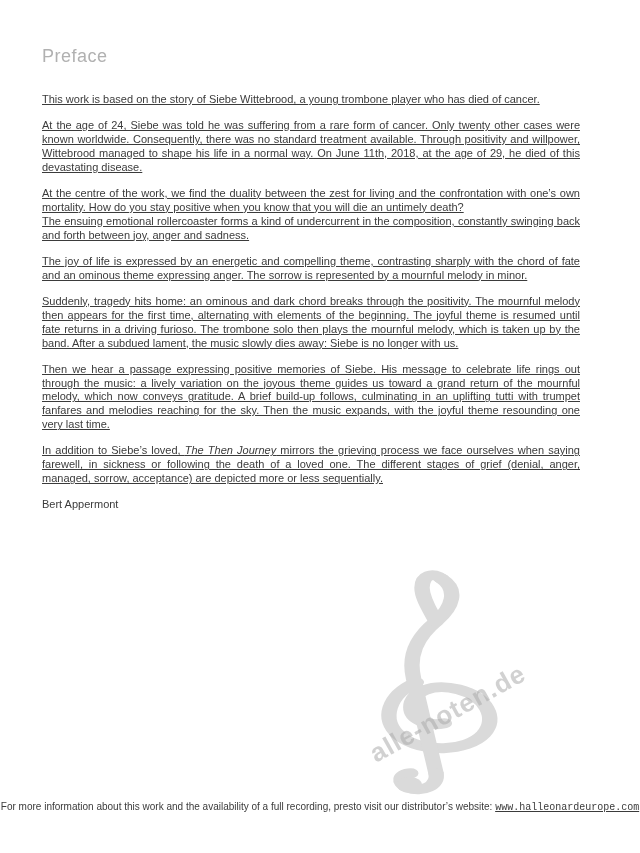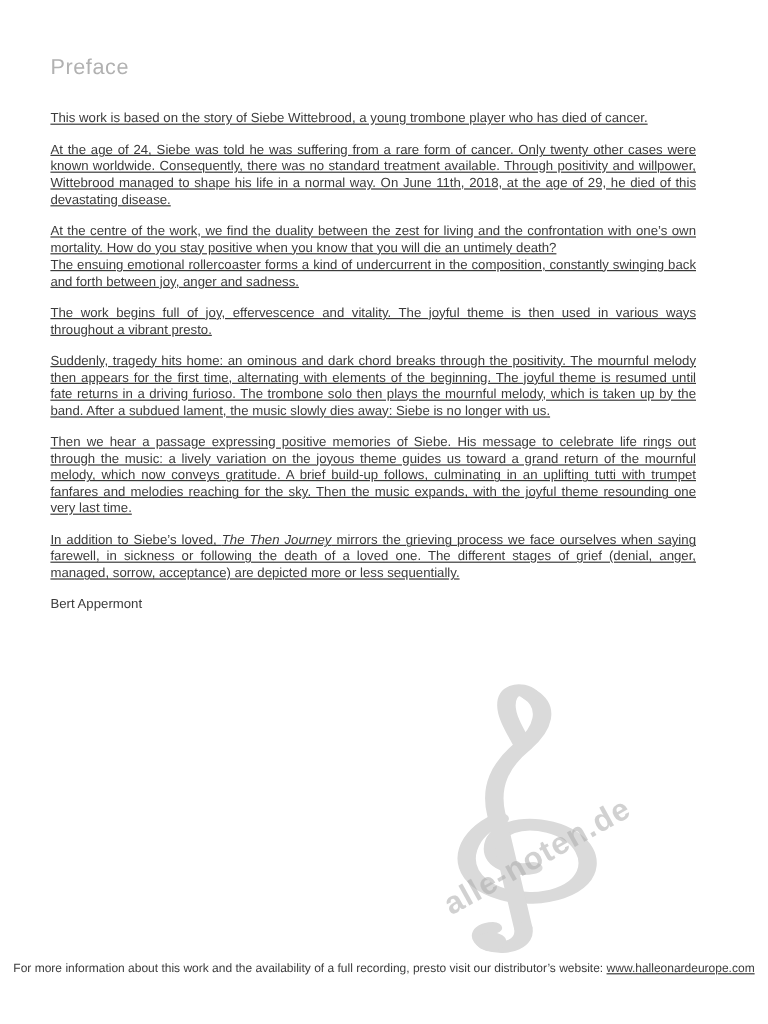--- a/index.html
+++ b/index.html
@@ -32,21 +32,21 @@
     position: absolute; left: 372px; top: 740px;
     font-size: 26px; font-weight: 700; letter-spacing: 1px;
     color: rgba(172,172,172,0.55);
     transform: rotate(-29deg); transform-origin: 0 50%;
     z-index: 0; white-space: nowrap;
   }
   .footer {
     position: absolute; left: 0; right: 0; bottom: 40px;
     text-align: center; font-size: 10px; color: #3b3b3b; z-index: 1;
   }
-  .footer a { color: #3b3b3b; text-decoration: underline; cursor: pointer; }
+  .footer a { color: #3b3b3b; text-decoration: underline; cursor: pointer; font-family: Liberation Mono, monospace; }
 </style>
 </head>
 <body>
 
 <div class="page">
 
   <div class="watermark">
     <span>
       <svg viewBox="0 0 120 260" preserveAspectRatio="none" aria-hidden="true">
         <g fill="none" stroke="#dadada" stroke-width="11" stroke-linecap="round">
@@ -65,21 +65,21 @@
   </div>
   <div class="wm-label">alle-noten.de</div>
 
   <div class="content">
     <h1 class="title">Preface</h1>
 
     <p class="para">This work is based on the story of Siebe Wittebrood, a young trombone player who has died of cancer.</p>
     <p class="para">At the age of 24, Siebe was told he was suffering from a rare form of cancer. Only twenty other cases were known worldwide. Consequently, there was no standard treatment available. Through positivity and willpower, Wittebrood managed to shape his life in a normal way. On June 11th, 2018, at the age of 29, he died of this devastating disease.</p>
     <p class="para">At the centre of the work, we find the duality between the zest for living and the confrontation with one’s own mortality. How do you stay positive when you know that you will die an untimely death?
 The ensuing emotional rollercoaster forms a kind of undercurrent in the composition, constantly swinging back and forth between joy, anger and sadness.</p>
-    <p class="para">The work begins full of joy, effervescence and vitality. The joyful theme is then used in various ways throughout a vibrant presto.</p>
+    <p class="para">The joy of life is expressed by an energetic and compelling theme, contrasting sharply with the chord of fate and an ominous theme expressing anger. The sorrow is represented by a mournful melody in minor.</p>
     <p class="para">Suddenly, tragedy hits home: an ominous and dark chord breaks through the positivity. The mournful melody then appears for the first time, alternating with elements of the beginning. The joyful theme is resumed until fate returns in a driving furioso. The trombone solo then plays the mournful melody, which is taken up by the band. After a subdued lament, the music slowly dies away: Siebe is no longer with us.</p>
     <p class="para">Then we hear a passage expressing positive memories of Siebe. His message to celebrate life rings out through the music: a lively variation on the joyous theme guides us toward a grand return of the mournful melody, which now conveys gratitude. A brief build-up follows, culminating in an uplifting tutti with trumpet fanfares and melodies reaching for the sky. Then the music expands, with the joyful theme resounding one very last time.</p>
 
     <p class="para"><span>In addition to Siebe’s loved, </span><span class="it">The Then Journey</span><span> mirrors the grieving process we face ourselves when saying farewell, in sickness or following the death of a loved one. The different stages of grief (denial, anger, managed, sorrow, acceptance) are depicted more or less sequentially.</span></p>
 
     <p class="author">Bert Appermont</p>
   </div>
 
   <div class="footer"><span>For more information about this work and the availability of a full recording, presto visit our distributor’s website: </span><a href="#">www.halleonardeurope.com</a></div>
 

